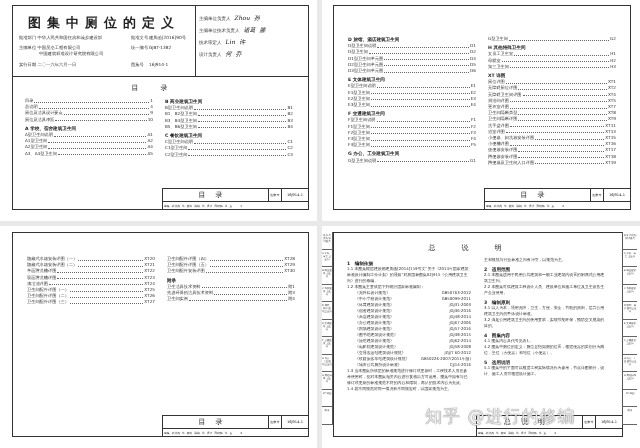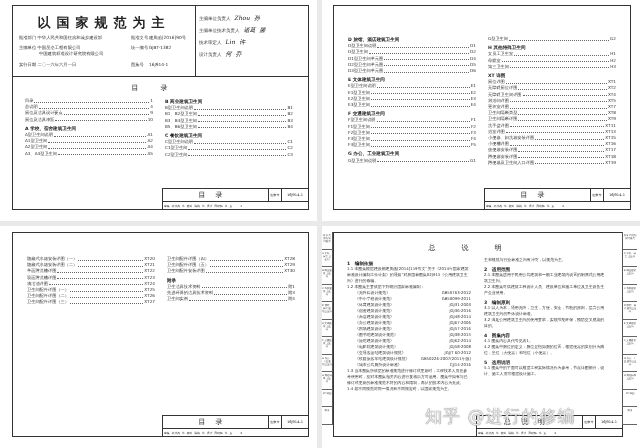--- a/index.html
+++ b/index.html
@@ -54,21 +54,21 @@
   .watermark{position:absolute;left:425px;top:405px;font-size:17px;color:rgba(255,255,255,0.85);
              text-shadow:0 0 1px #777,0 0 1px #777;letter-spacing:1px;white-space:nowrap;}
 </style>
 </head>
 <body>
 
 <div class="sheet s1">
   <div class="frame">
     <div class="hdr">
       <div class="hdr-left">
-        <div class="hdr-title">以国家规范为主</div>
+        <div class="hdr-title">图集中厕位的定义</div>
         <div class="hdr-row" style="top:29px"><span>批准部门</span>&nbsp;<span>中华人民共和国住房和城乡建设部</span><span style="position:absolute;left:112px">批准文号</span><span style="position:absolute;left:130px">建质函[2016]90号</span></div>
         <div class="hdr-row" style="top:39px"><span>主编单位</span>&nbsp;<span>中国昆仑工程有限公司</span><span style="position:absolute;left:112px">统一编号</span><span style="position:absolute;left:130px">GJBT-1382</span></div>
         <div class="hdr-row" style="top:45px;left:26px">中国建筑标准设计研究院有限公司</div>
         <div class="hdr-row" style="top:56px"><span>实行日期</span>&nbsp;<span>二〇一六年六月一日</span><span style="position:absolute;left:112px">图集号</span><span style="position:absolute;left:130px">16J914-1</span></div>
       </div>
       <div class="hdr-right">
         <div class="sig-row"><span>主编单位负责人</span><span class="sig">Zhou</span><span class="sig">孙</span></div>
         <div class="sig-row"><span>主编单位技术负责人</span><span class="sig">诸葛</span><span class="sig">滕</span></div>
         <div class="sig-row"><span>技术审定人</span><span class="sig">Lin</span><span class="sig">许</span></div>
         <div class="sig-row"><span>设计负责人</span><span class="sig">何</span><span class="sig">乔</span></div>

